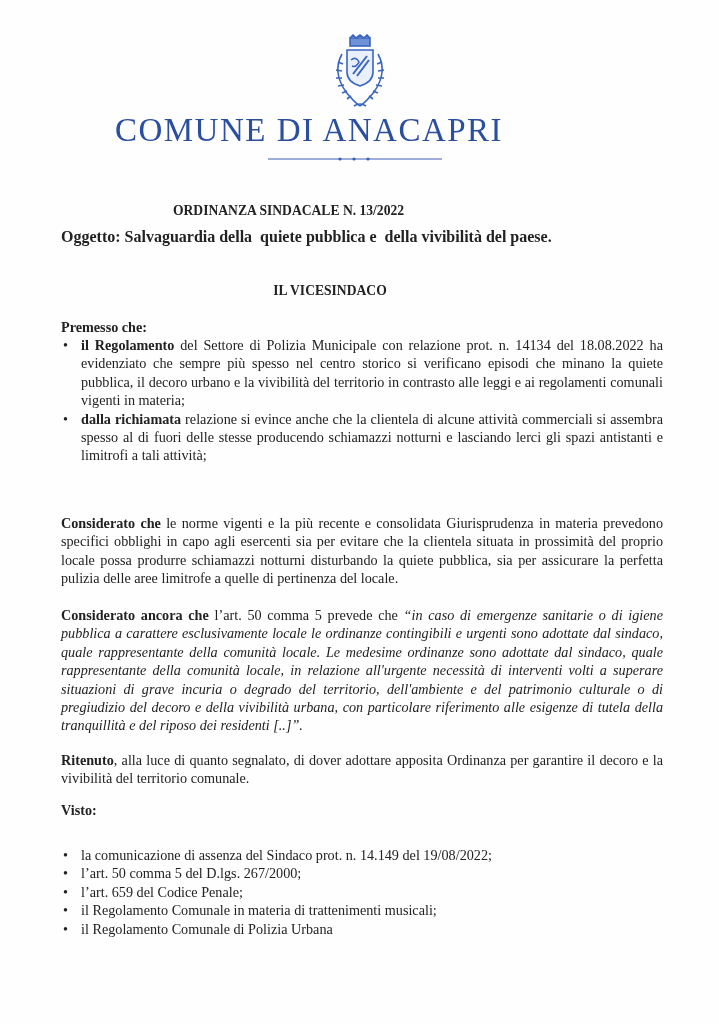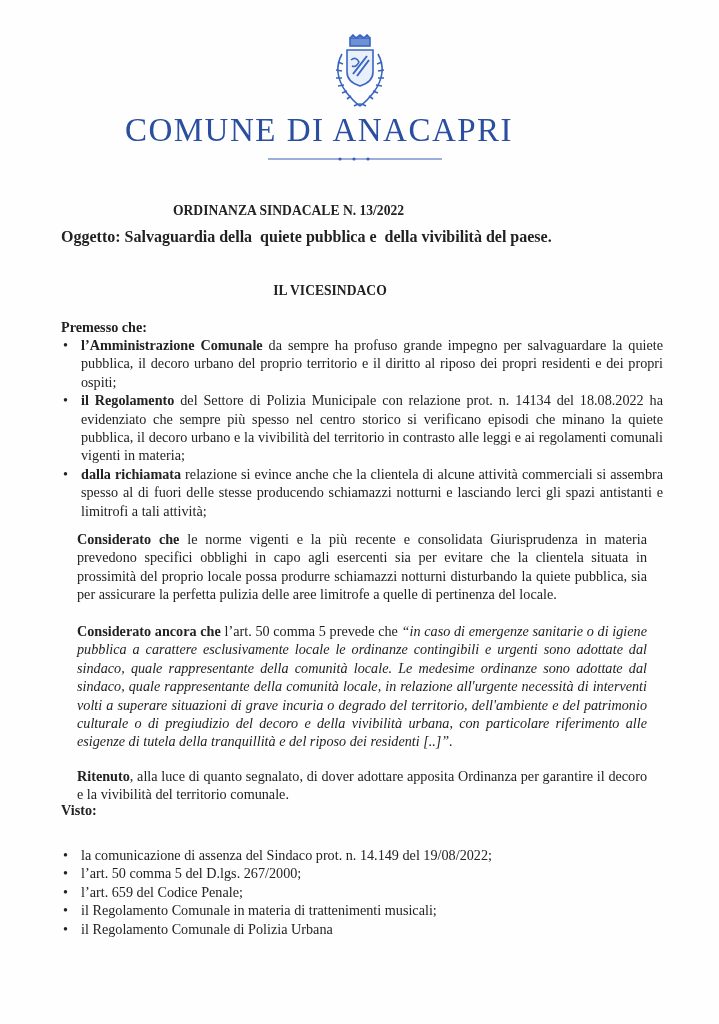--- a/index.html
+++ b/index.html
@@ -1,32 +1,32 @@
 <!DOCTYPE html>
 <html><head>
 <meta charset="utf-8">
 <style>
   html, body { margin: 0; padding: 0; background: #ffffff; }
   body { width: 719px; height: 1024px; position: relative; overflow: hidden;
          font-family: "Liberation Serif", "DejaVu Serif", serif; color: #222; }
   .page { position: absolute; left: 0; top: 0; width: 719px; height: 1024px; background: #fefefe; }
 
   .crest { position: absolute; left: 320px; top: 34px; width: 80px; height: 80px; }
-  .org-name { position: absolute; left: 10px; width: 618px; top: 112px; text-align: center;
+  .org-name { position: absolute; left: 0; width: 618px; top: 112px; text-align: center;
               font-size: 33px; letter-spacing: 1.5px; color: #2a4fa0; font-weight: normal; }
   .rule { position: absolute; left: 268px; top: 157px; width: 174px; height: 4px; }
 
   .ord-title { position: absolute; left: 0; width: 577px; top: 203px; text-align: center;
                font-size: 13.6px; font-weight: bold; }
   .oggetto { position: absolute; left: 61px; top: 228px; font-size: 16px; font-weight: bold; white-space: pre; }
   .vicesindaco { position: absolute; left: 0; width: 660px; top: 283px; text-align: center;
                  font-size: 13.6px; font-weight: bold; }
 
   .body { position: absolute; left: 61px; width: 602px; font-size: 14.2px; line-height: 18.4px; }
-  .body p { margin: 16px; text-align: justify; }
+  .body p { margin: 0; text-align: justify; }
   .b { font-weight: bold; }
   .i { font-style: italic; }
 
   .premesso-head { top: 318px; }
   .premesso-list { position: absolute; left: 61px; top: 336px; width: 602px; margin: 0; padding: 0; list-style: none;
                    font-size: 14.2px; line-height: 18.4px; }
   .premesso-list li { position: relative; padding-left: 20px; text-align: justify; margin-bottom: 0; }
   .premesso-list li::before { content: "•"; position: absolute; left: 2px; top: 0; }
 
   .considerato1 { top: 514px; }
@@ -72,21 +72,20 @@
   </svg>
 
   <div class="ord-title">ORDINANZA SINDACALE   N.  13/2022</div>
 
   <div class="oggetto"><span>Oggetto:</span><span> Salvaguardia della  quiete pubblica e  della vivibilità del paese.</span></div>
 
   <div class="vicesindaco">IL VICESINDACO</div>
 
   <div class="body premesso-head b">Premesso che:</div>
   <ul class="premesso-list">
-    <li><span class="b">l’Amministrazione Comunale</span><span> da sempre ha profuso grande impegno per  salvaguardare la quiete pubblica, il decoro urbano del proprio territorio e  il diritto al riposo dei propri residenti e dei propri ospiti;</span></li>
     <li><span class="b">il Regolamento</span><span> del Settore di Polizia Municipale con relazione prot. n. 14134 del 18.08.2022  ha evidenziato che sempre più spesso nel centro storico si verificano episodi che minano la quiete pubblica, il decoro urbano e la vivibilità del territorio in contrasto alle leggi e ai regolamenti comunali  vigenti in materia;</span></li>
     <li><span class="b">dalla richiamata</span><span> relazione si evince anche che la clientela di alcune  attività commerciali si assembra spesso al di fuori delle  stesse producendo schiamazzi notturni e lasciando lerci  gli spazi antistanti e limitrofi a tali attività;</span></li>
   </ul>
 
   <div class="body considerato1">
     <p><span class="b">Considerato che</span><span> le norme vigenti e la più recente e consolidata Giurisprudenza in materia prevedono specifici obblighi in capo agli esercenti sia per evitare che la clientela situata in prossimità del proprio locale possa produrre schiamazzi notturni disturbando la quiete pubblica, sia per assicurare la perfetta pulizia delle aree limitrofe a quelle di pertinenza del locale.</span></p>
   </div>
 
   <div class="body considerato2">
     <p><span class="b">Considerato ancora che</span><span> l’art. 50 comma 5 prevede che </span><span class="i">“in caso di emergenze sanitarie o di igiene pubblica a carattere esclusivamente locale le ordinanze contingibili e urgenti sono adottate dal sindaco, quale rappresentante della comunità locale. Le medesime ordinanze sono adottate dal sindaco, quale rappresentante della comunità locale, in relazione all'urgente necessità di interventi volti a superare situazioni di grave incuria o degrado del territorio, dell'ambiente e del patrimonio culturale o di pregiudizio del decoro e della vivibilità urbana, con particolare riferimento alle esigenze di tutela della tranquillità e del riposo dei residenti [..]”.</span></p>

